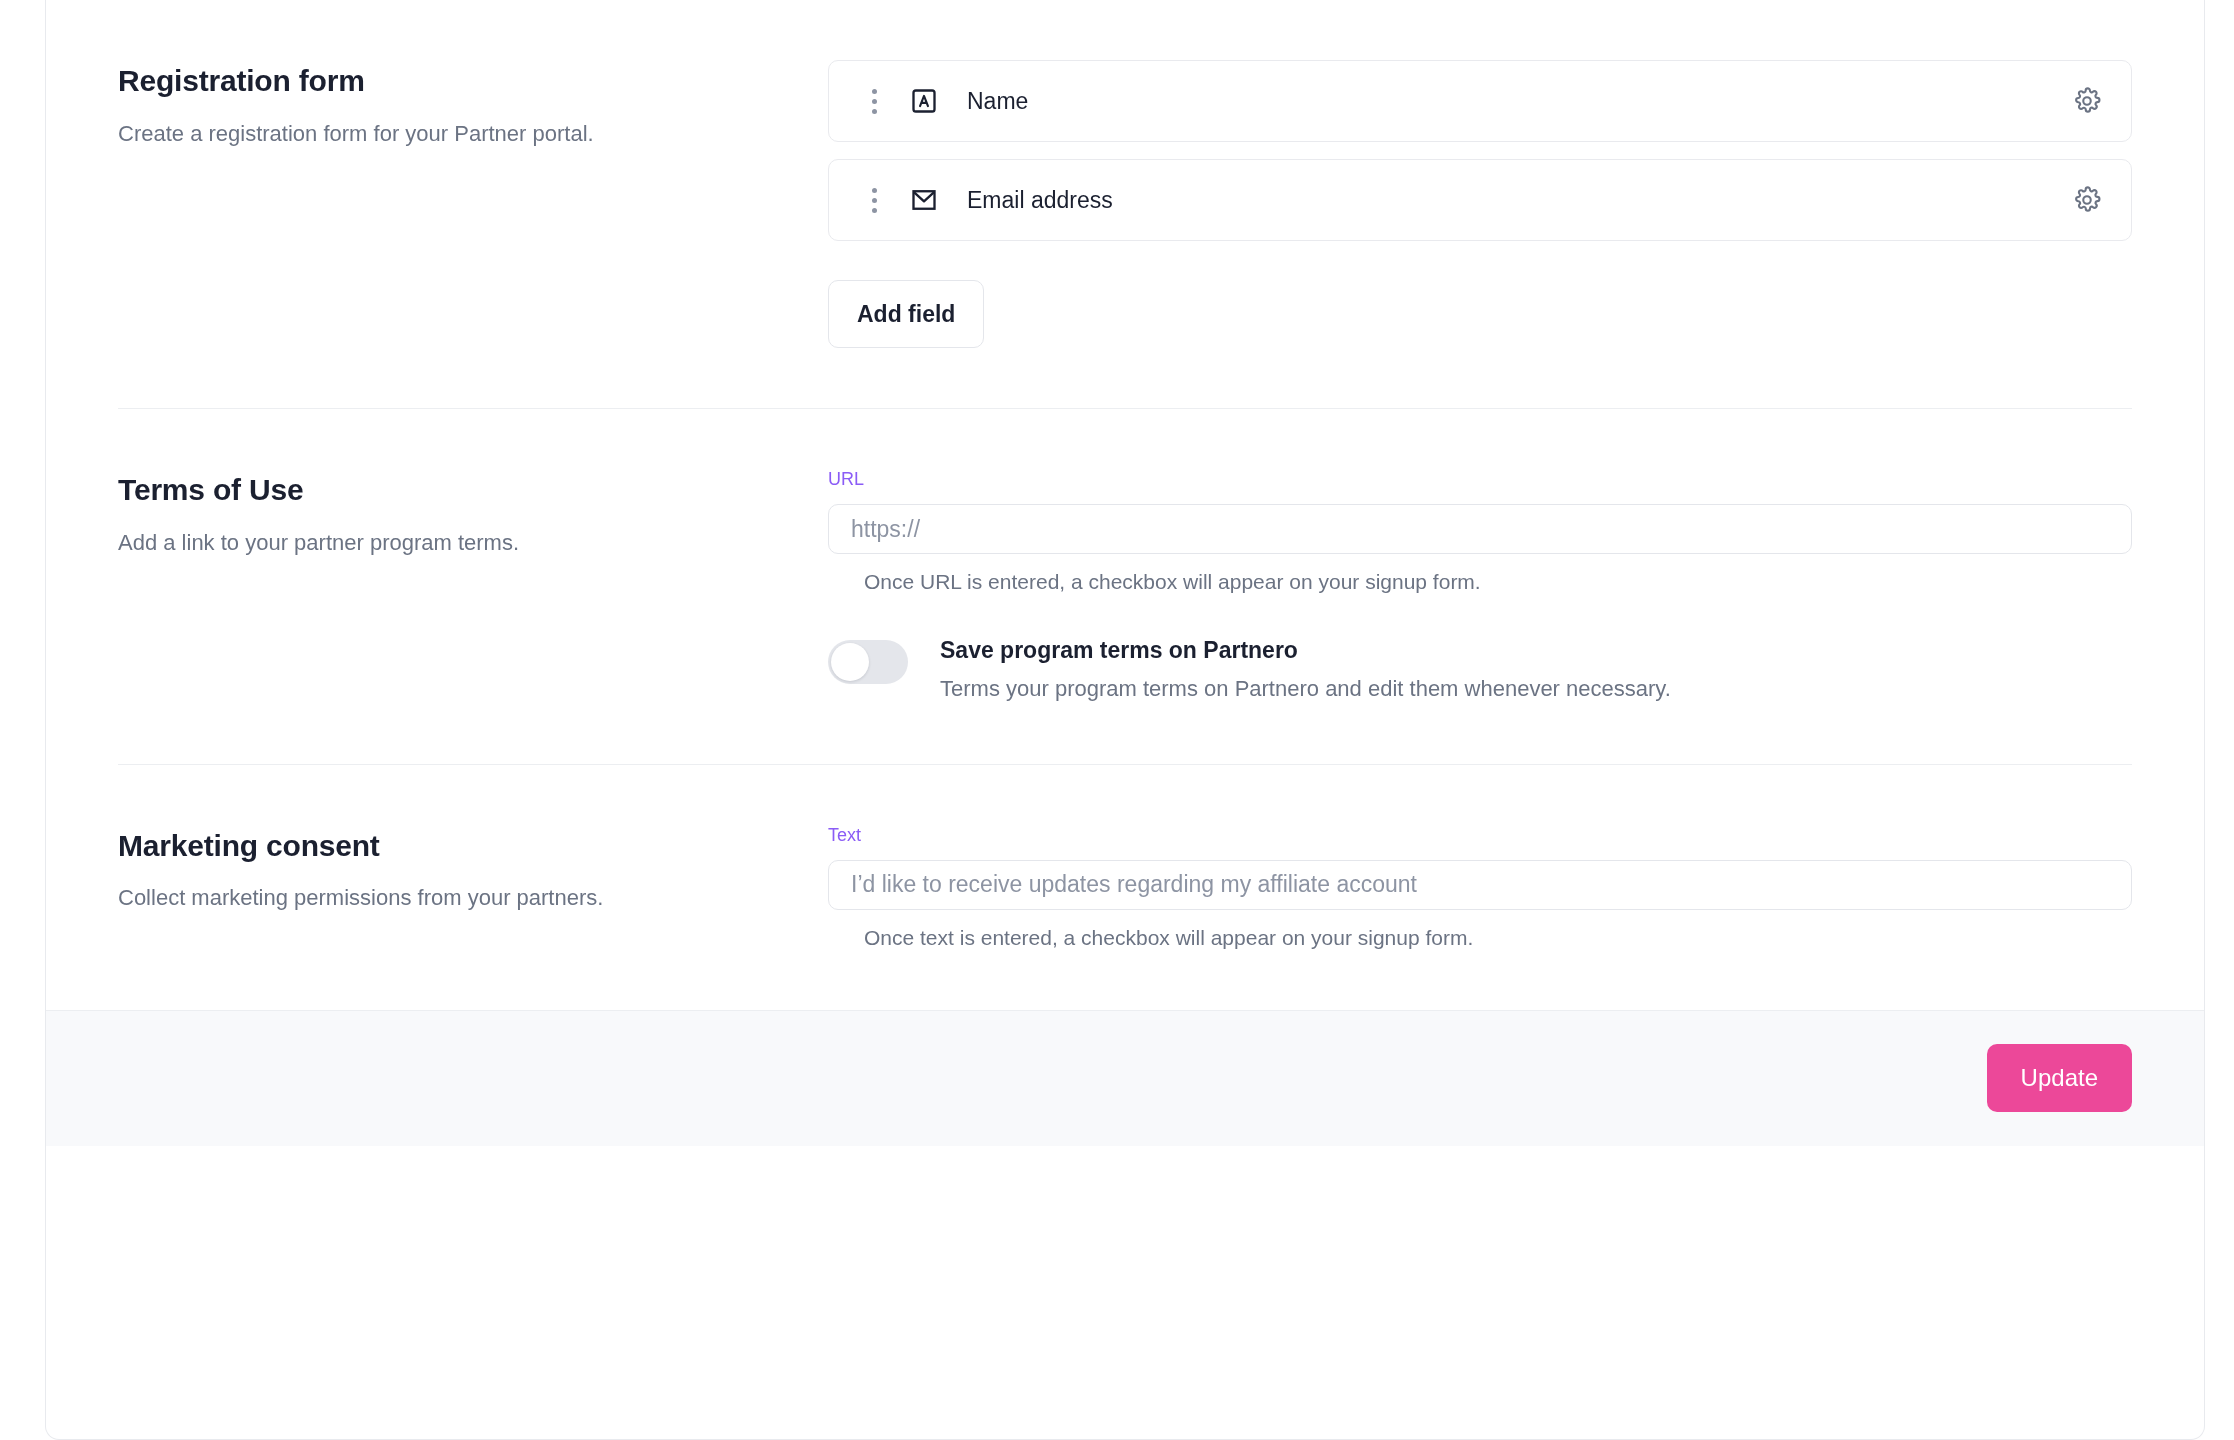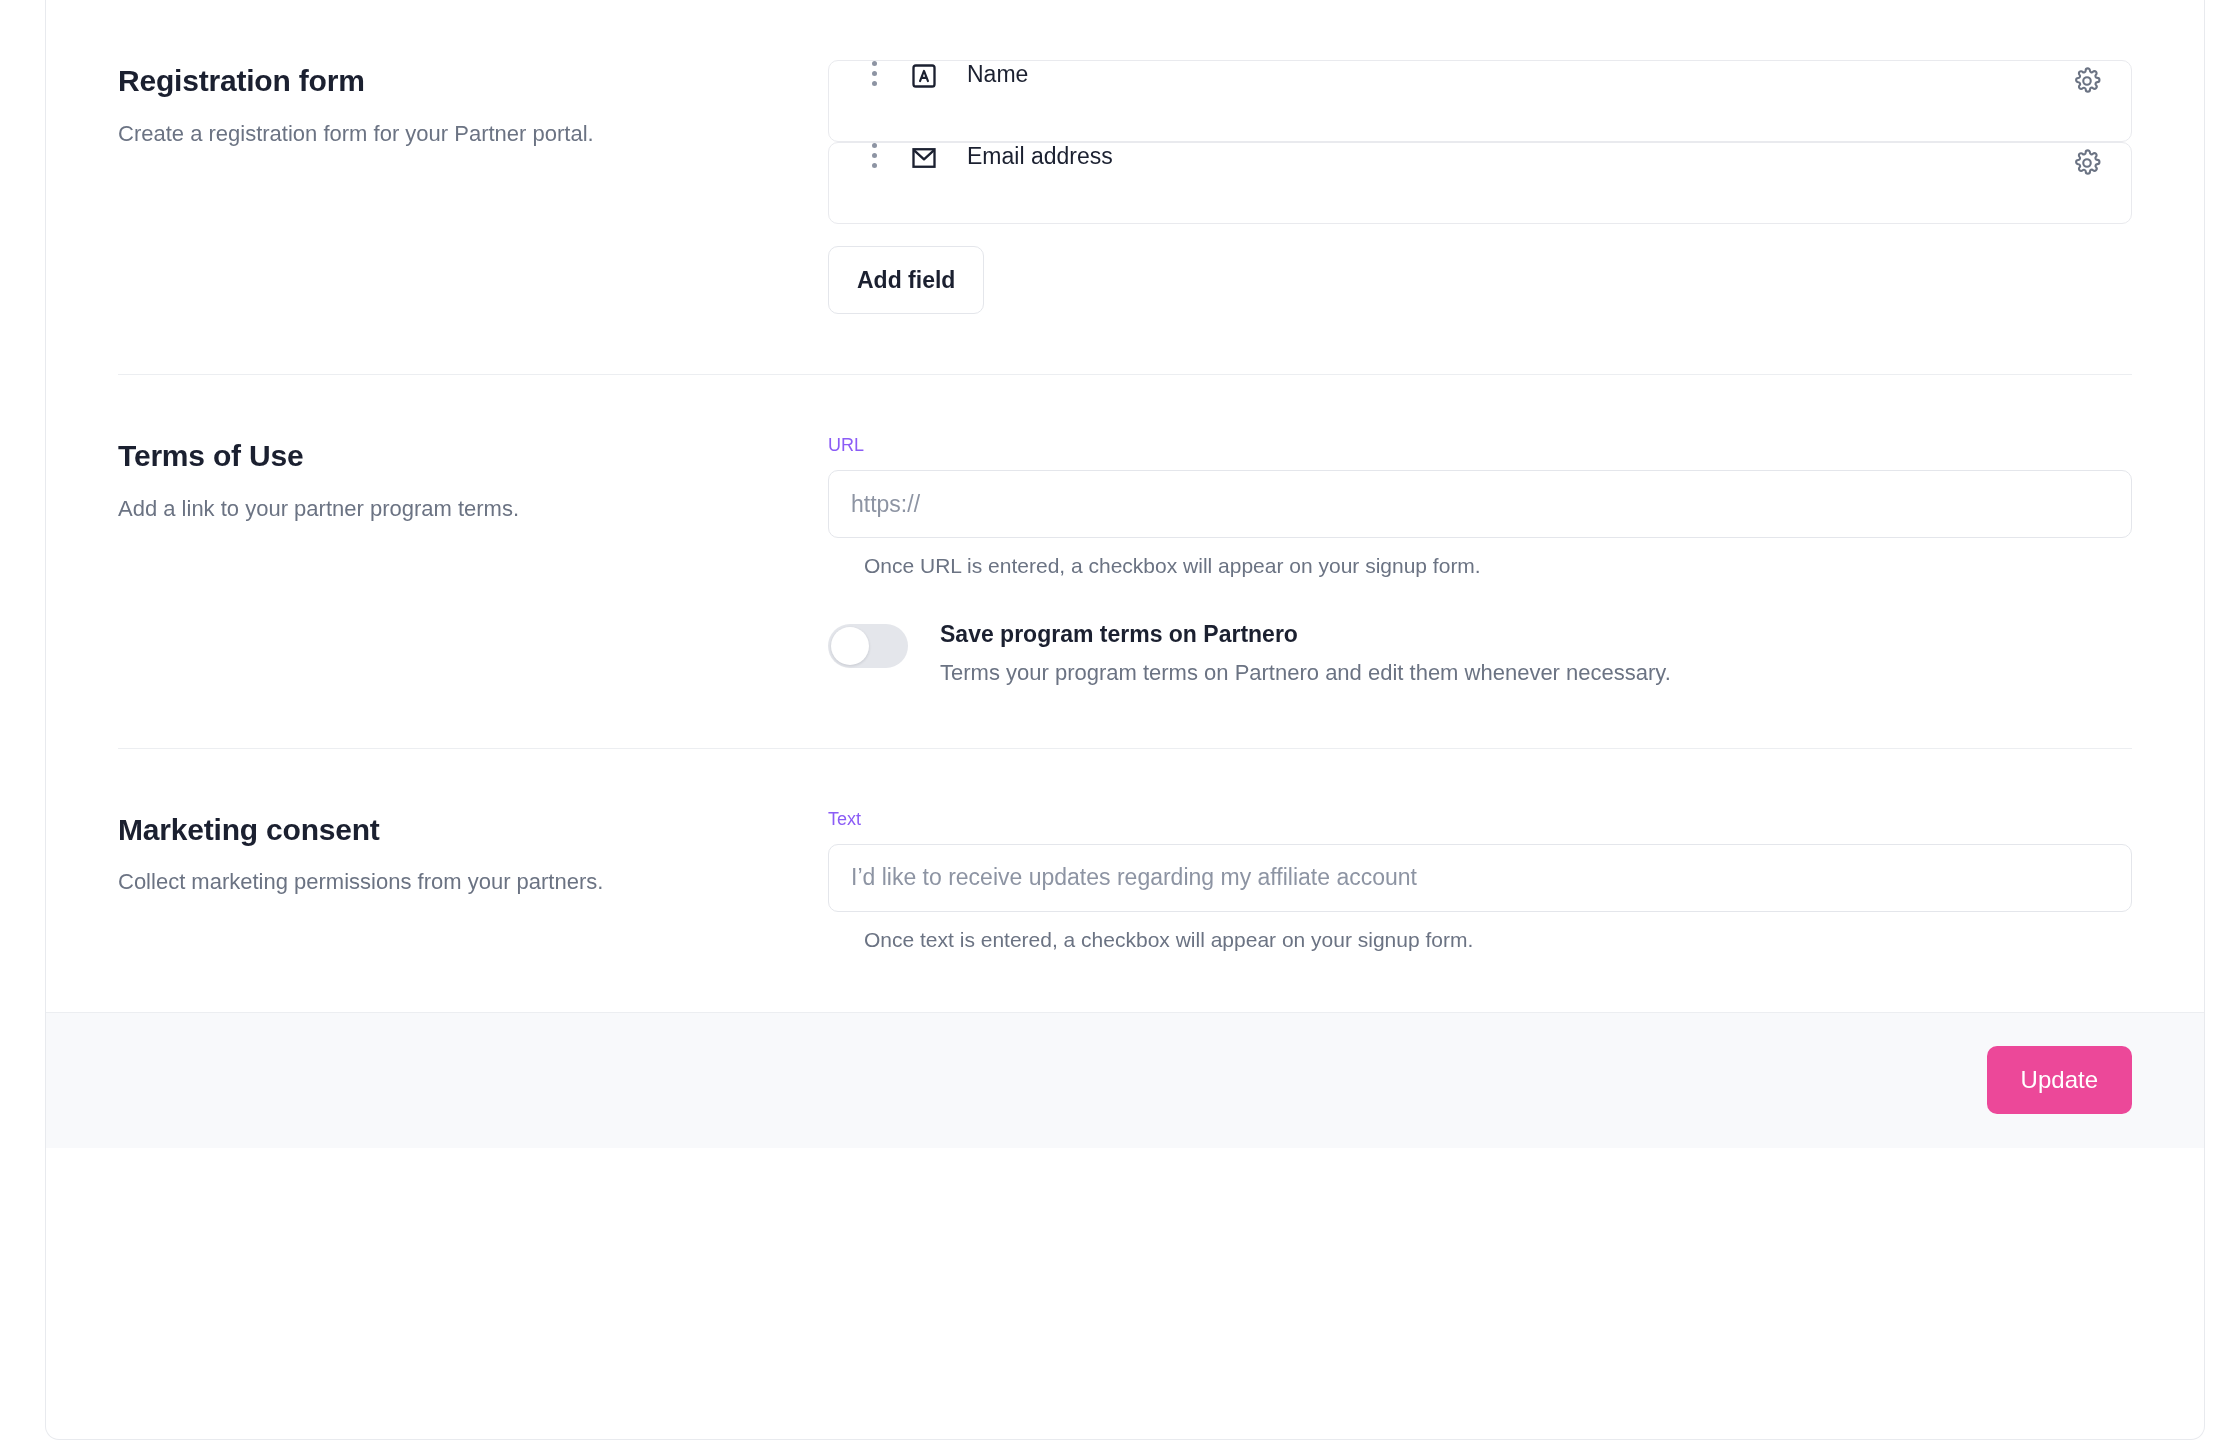--- a/index.html
+++ b/index.html
@@ -54,25 +54,26 @@
     line-height: 1.45;
   }
   .section-right {
     flex: 1 1 auto;
     max-width: 1330px;
   }
 
   
   .field-row {
     display: flex;
-    align-items: flex-start;
+    align-items: center;
     height: 82px;
     background: #ffffff;
     border: 1px solid #e9eaee;
     border-radius: 10px;
+    margin-bottom: 17px;
     padding: 0 24px 0 36px;
   }
   .drag-handle {
     width: 18px;
     display: flex;
     flex-direction: column;
     align-items: center;
     justify-content: center;
     gap: 5px;
     cursor: grab;
@@ -142,21 +143,21 @@
 
   
   .input-label {
     font-size: 18px;
     color: #8b5cf6;
     margin-bottom: 14px;
     display: block;
   }
   .text-input {
     width: 100%;
-    height: 68px;
+    height: 50px;
     padding: 0 22px;
     background: #ffffff;
     border: 1px solid #e4e6eb;
     border-radius: 10px;
     font-family: "Liberation Sans", sans-serif;
     font-size: 23px;
     color: #1b2030;
   }
   .text-input::placeholder { color: #8d94a3; }
   .help-text {

